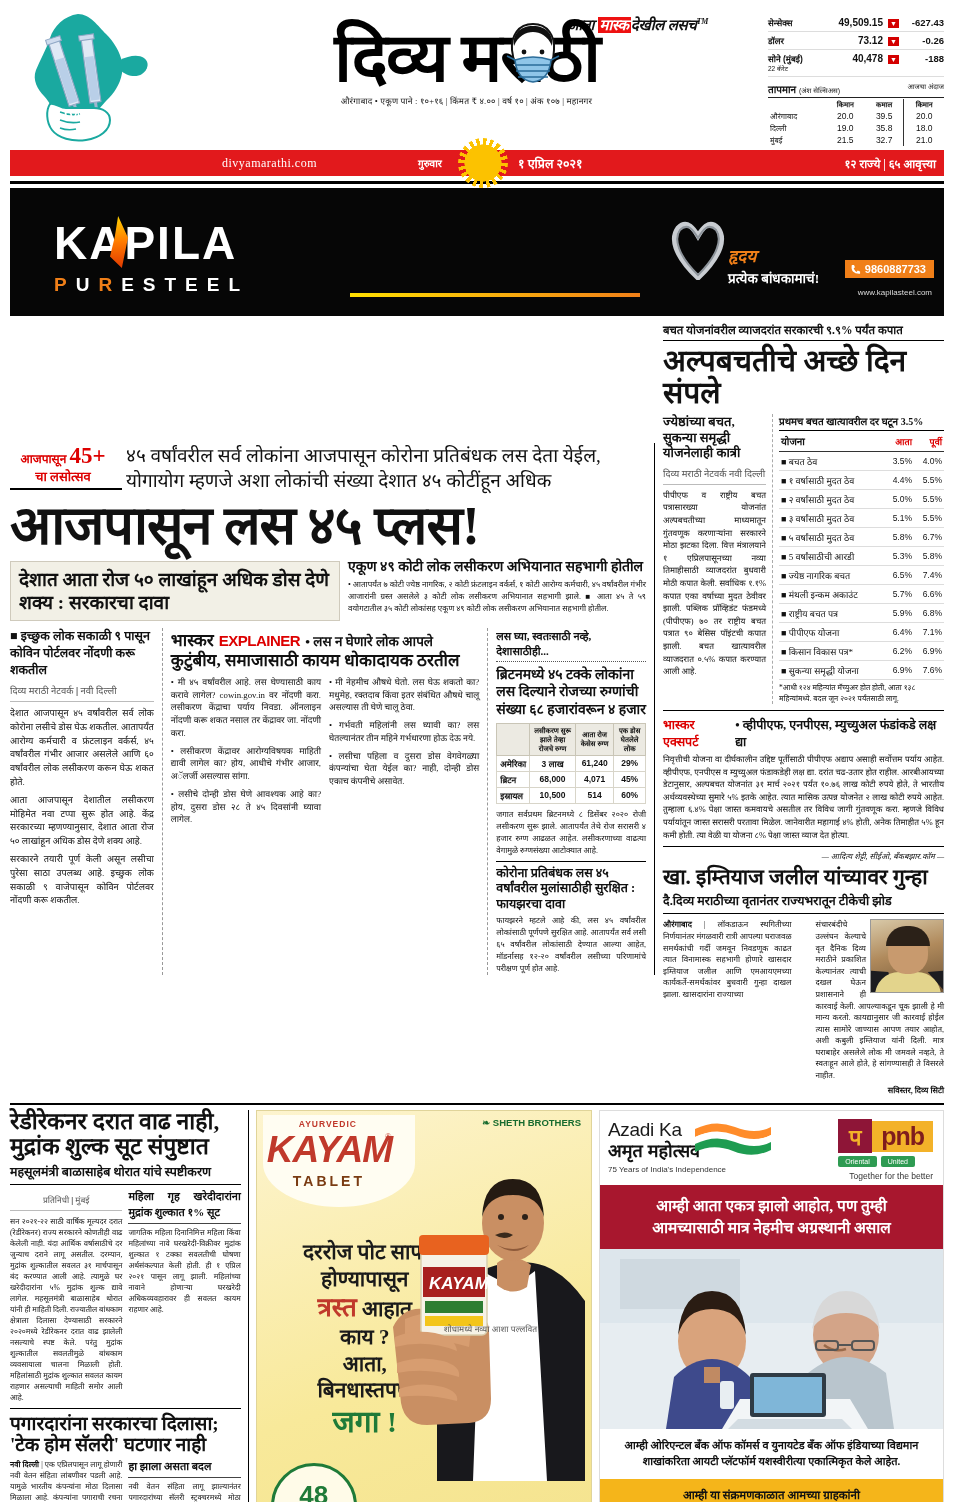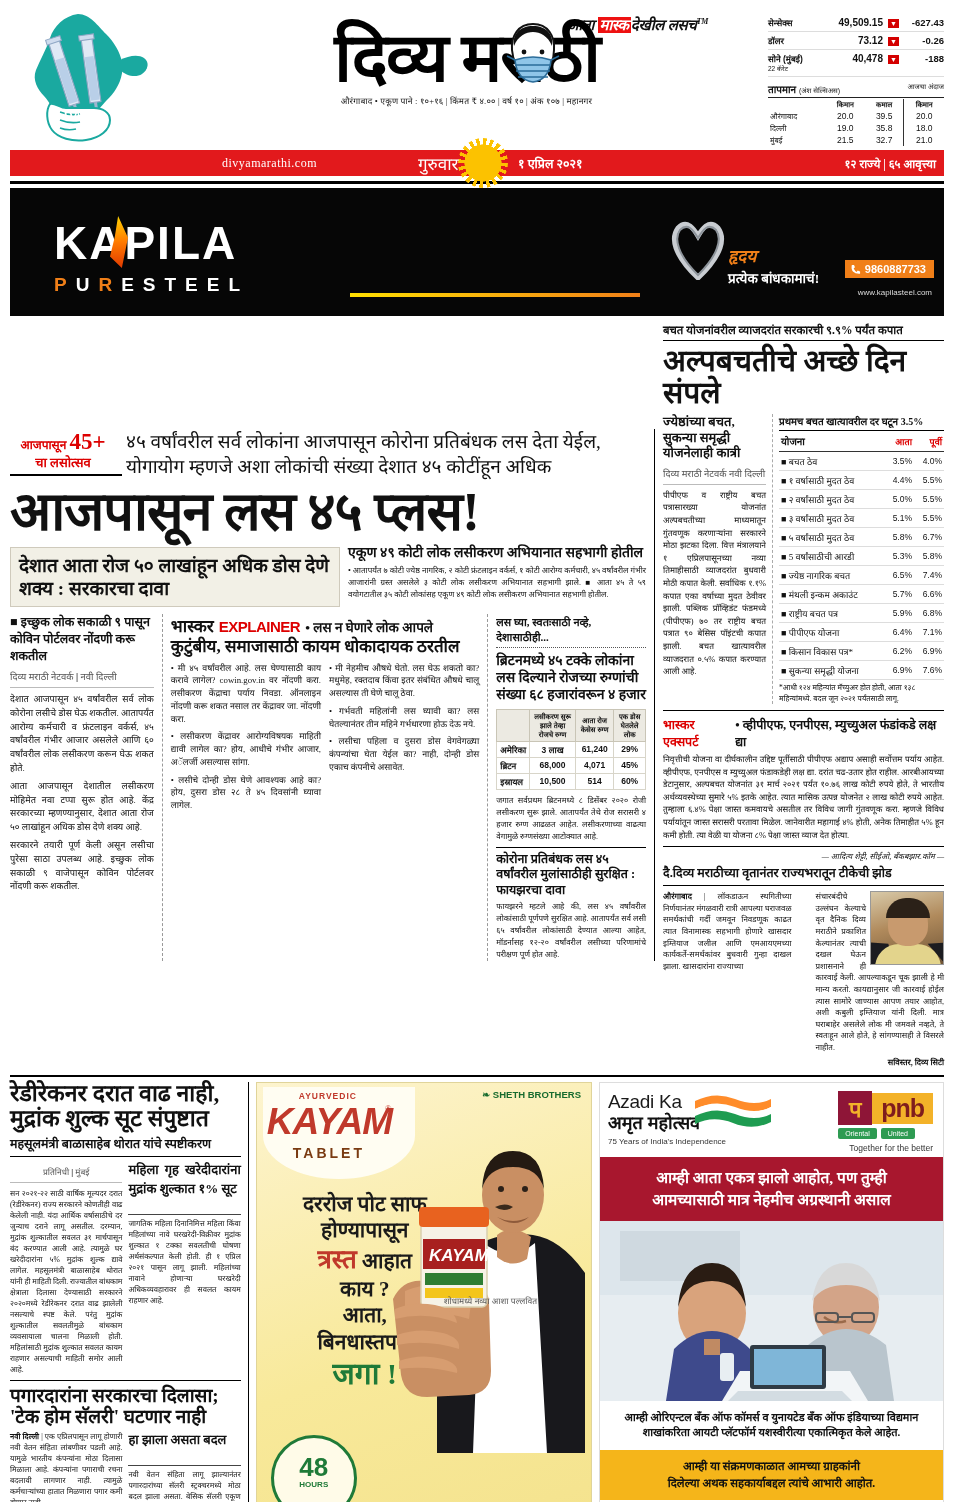--- a/index.html
+++ b/index.html
@@ -45,21 +45,21 @@
   .temp-tbl td { padding: 1px 2px; text-align: center; font-size: 8.5px; }
   .temp-tbl td:first-child, .temp-tbl th:first-child { text-align: left; font-size: 7.5px; }
   .temp-tbl .sep { border-left: 1px solid #333; }
 
   
   .datebar {
     height: 26px; background: #e2191c; color: #fff; display: flex; align-items: center;
     position: relative; font-family: "Liberation Serif", serif; margin-top: 2px;
   }
   .db-site { position: absolute; left: 212px; font-size: 12px; letter-spacing: 0.5px; }
-  .db-day { position: absolute; left: 408px; font-size: 17px; font-weight: normal; }
+  .db-day { position: absolute; left: 408px; font-size: 10px; font-weight: bold; }
   .db-date { position: absolute; left: 508px; font-size: 12.5px; font-weight: bold; }
   .db-right { position: absolute; right: 8px; font-size: 11.5px; font-weight: bold; }
   .sunburst {
     position: absolute; left: 448px; top: -12px; width: 50px; height: 50px;
     background: radial-gradient(circle, #fcc200 48%, #fcc200 52%, transparent 53%);
   }
   .sunburst::before {
     content:''; position:absolute; inset:0;
     background: conic-gradient(#fcc200 0 9deg, transparent 9deg 18deg, #fcc200 18deg 27deg, transparent 27deg 36deg,
       #fcc200 36deg 45deg, transparent 45deg 54deg, #fcc200 54deg 63deg, transparent 63deg 72deg,
@@ -179,30 +179,30 @@
   
   .bottom { display: flex; margin-top: 7px; border-top: 2px solid #000; padding-top: 5px;}
   .b-left { width: 240px; padding-right: 7px; border-right: 1px solid #000;}
   .b-mid { width: 345px; padding: 0 0 0 7px; }
   .b-right { width: 352px; padding-left: 7px; }
 
   .b-head { font-size: 23px; font-weight: bold; line-height: 1.08; }
   .b-sub2 { font-size: 12.5px; font-weight: bold; margin-top: 3px; border-bottom: 1px solid #000; padding-bottom: 4px;}
   .b-cols { display: flex; gap: 6px; margin-top: 4px;}
   .b-cols > div { flex: 1; font-size: 7.6px; line-height: 1.45; text-align: justify;}
-  .boxhd { font-size: 13px; font-weight: bold; border-bottom:1px solid #444; padding-bottom:15px; margin-bottom:3px;}
+  .boxhd { font-size: 11px; font-weight: bold; border-bottom:1px solid #444; padding-bottom:2px; margin-bottom:3px;}
 
   
   .kayam { background: linear-gradient(160deg,#fdf4cf 0%, #f8e99a 45%, #f2df86 100%); position: relative; height: 600px; overflow: hidden; border: 1px solid #e0d49a;}
   .ky-badge { position:absolute; left:6px; top:4px; width:152px; height:92px; background:#fffdf2; border-radius:0 0 80px 80px / 0 0 46px 46px;}
   .ky-ay { position:absolute; left:42px; top:8px; font-family:"Liberation Sans",sans-serif; font-size:8.5px; font-weight:bold; color:#c0392b; letter-spacing:1px;}
   .ky-brand { position:absolute; left:10px; top:18px; font-family:"Liberation Sans",sans-serif; font-size:37px; font-weight:bold; color:#c0392b; font-style:italic; letter-spacing:-1px;}
   .ky-reg { position:absolute; left:128px; top:20px; font-size:9px; color:#c0392b;}
   .ky-tablet { position:absolute; left:36px; top:62px; font-family:"Liberation Sans",sans-serif; font-size:14px; font-weight:bold; color:#7a3b12; letter-spacing:3px;}
-  .ky-copy { position:absolute; left:8px; top:108px; width:200px; text-align:center; font-size:21px; font-weight:bold; line-height:1.25; color:#1a1a1a;}
+  .ky-copy { position:absolute; left:8px; top:128px; width:200px; text-align:center; font-size:21px; font-weight:bold; line-height:1.25; color:#1a1a1a;}
   .ky-copy .red { color:#c0392b; font-size:26px; }
   .ky-copy .grn { color:#1f7a38; font-size:30px; }
   .ky-hand { position:absolute; right:6px; top:40px; width:200px; height:330px; }
   .ky-sheth { position:absolute; right:10px; top:6px; font-family:"Liberation Sans",sans-serif; font-size:9.5px; font-weight:bold; color:#176b2e;}
   .ky-48 { position:absolute; left:14px; top:352px; width:86px; height:86px; border-radius:50%; border:3px solid #1f7a38; background:#fffbe8; text-align:center; }
   .ky-48 .n { font-family:"Liberation Sans",sans-serif; font-size:26px; font-weight:bold; color:#1f7a38; margin-top:16px; line-height:1;}
   .ky-48 .h { font-family:"Liberation Sans",sans-serif; font-size:8px; font-weight:bold; color:#1f7a38;}
 
   
   .pnb { border:1px solid #ddd; height:600px; position:relative; overflow:hidden; background:#fff;}
@@ -560,20 +560,21 @@
         </div>
       </div>
 
       <div class="expert-hd">
         <span class="red">भास्कर एक्सपर्ट</span>
         <span class="t">• व्हीपीएफ, एनपीएस, म्युच्युअल फंडांकडे लक्ष द्या</span>
       </div>
       <div class="body-txt" style="font-size:8.4px; margin-top:4px;">निवृत्तीची योजना वा दीर्घकालीन उद्दिष्ट पूर्तीसाठी पीपीएफ अद्याप असाही सर्वोत्तम पर्याय आहेत. व्हीपीएफ, एनपीएस व म्युच्युअल फंडाकडेही लक्ष द्या. दरांत चढ-उतार होत राहील. आरबीआयच्या डेटानुसार, अल्पबचत योजनांत ३१ मार्च २०२१ पर्यंत १०.७६ लाख कोटी रुपये होते, ते भारतीय अर्थव्यवस्थेच्या सुमारे ५% इतके आहेत. त्यात मासिक उत्पन्न योजनेत २ लाख कोटी रुपये आहेत. तुम्हाला ६.४% पेक्षा जास्त कमवायचे असतील तर विविध जागी गुंतवणूक करा. म्हणजे विविध पर्यायांतून जास्त सरासरी परतावा मिळेल. जानेवारीत महागाई ४% होती, अनेक तिमाहीत ५% हून कमी होती. त्या वेळी या योजना ८% पेक्षा जास्त व्याज देत होत्या.</div>
       <div class="expert-credit">— आदित्य शेट्टी, सीईओ, बँकबझार.कॉम —</div>
 
+      <div class="jalil-hd">खा. इम्तियाज जलील यांच्यावर गुन्हा</div>
       <div class="jalil-sub">दै.दिव्य मराठीच्या वृतानंतर राज्यभरातून टीकेची झोड</div>
       <div class="jalil-body">
         <div style="flex:1">
           <b>औरंगाबाद</b> |
           <span>लॉकडाऊन स्थगितीच्या निर्णयानंतर मंगळवारी रात्री आपल्या घराजवळ समर्थकांची गर्दी जमवून निवडणूक काढत त्यात विनामास्क सहभागी होणारे खासदार इम्तियाज जलील आणि एमआयएमच्या कार्यकर्ते-समर्थकांवर बुधवारी गुन्हा दाखल झाला. खासदारांना राज्याच्या</span>
         </div>
         <div style="flex:1">
           <div class="jalil-photo">
             <div class="jp-coat"></div>
             <div class="jp-shirt"></div>

